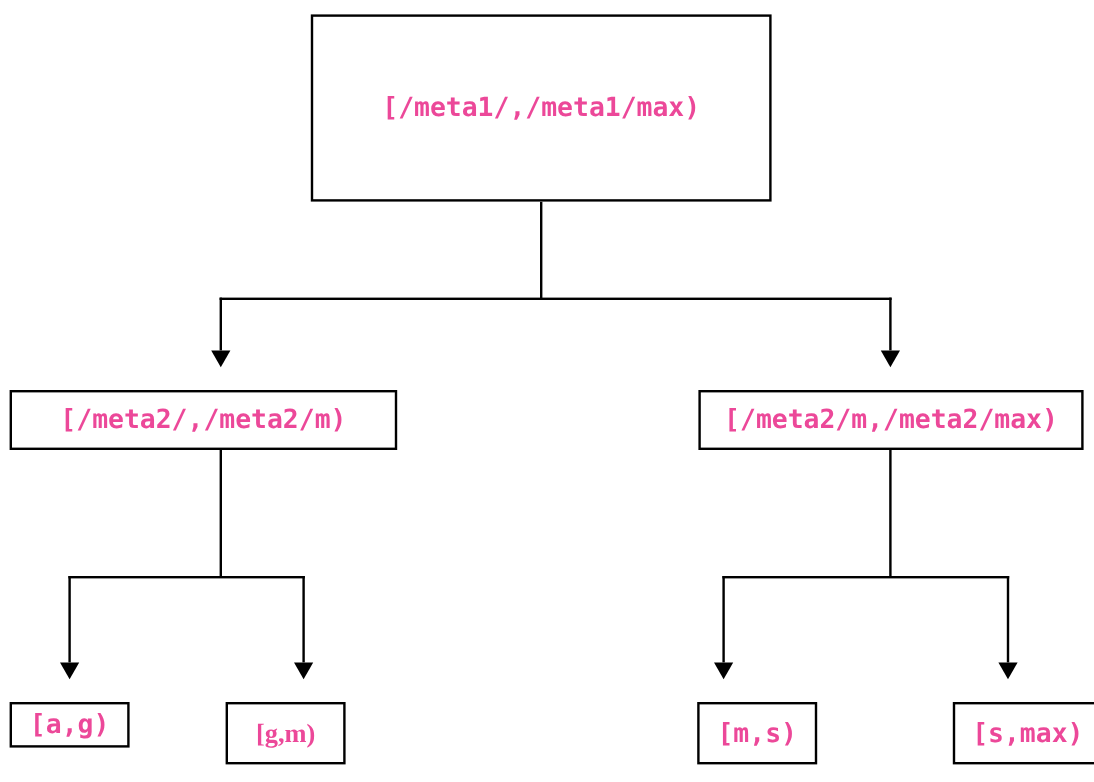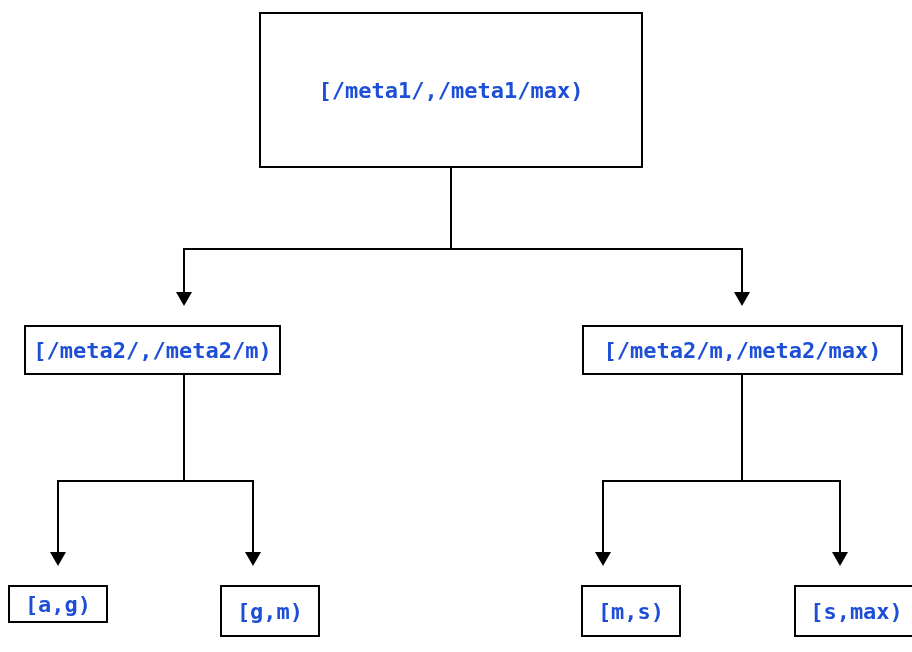--- a/index.html
+++ b/index.html
@@ -13,21 +13,21 @@
     height: 652px;
     background: #ffffff;
     font-family: "DejaVu Sans Mono", monospace;
     overflow: hidden;
   }
   .node {
     position: absolute;
     box-sizing: border-box;
     border: 2px solid #000000;
     background: #ffffff;
-    color: #1d4ed8;
+    color: #ec4899;
     display: flex;
     align-items: center;
     justify-content: center;
     font-size: 22px;
     font-weight: bold;
     white-space: nowrap;
   }
   .line {
     position: absolute;
     background: #000000;
@@ -62,25 +62,25 @@
 
   <div class="line" style="left:741px; top:375px; width:2px; height:106px;"></div>
   <div class="line" style="left:602px; top:480px; width:239px; height:2px;"></div>
   <div class="line" style="left:602px; top:480px; width:2px; height:72px;"></div>
   <div class="arrow" style="left:595px; top:552px;"></div>
   <div class="line" style="left:839px; top:480px; width:2px; height:72px;"></div>
   <div class="arrow" style="left:832px; top:552px;"></div>
 
   <div class="node" style="left:259px; top:12px; width:384px; height:156px;">[/meta1/,/meta1/max)</div>
 
-  <div class="node" style="left:24px; top:325px; width:257px; height:50px;">[/meta2/,/meta2/m)</div>
+  <div class="node" style="left:8px; top:325px; width:323px; height:50px;">[/meta2/,/meta2/m)</div>
 
   <div class="node" style="left:582px; top:325px; width:321px; height:50px;">[/meta2/m,/meta2/max)</div>
 
   <div class="node" style="left:8px; top:585px; width:100px; height:38px;">[a,g)</div>
 
-  <div class="node" style="left:220px; top:585px; width:100px; height:52px;">[g,m)</div>
+  <div class="node" style="left:188px; top:585px; width:100px; height:52px;font-family:Liberation Serif, serif;">[g,m)</div>
 
   <div class="node" style="left:553px; top:585px; width:100px; height:52px;margin-left:28px;">[m,s)</div>
 
   <div class="node" style="left:794px; top:585px; width:125px; height:52px;">[s,max)</div>
 
 </div>
 
 </body></html>

